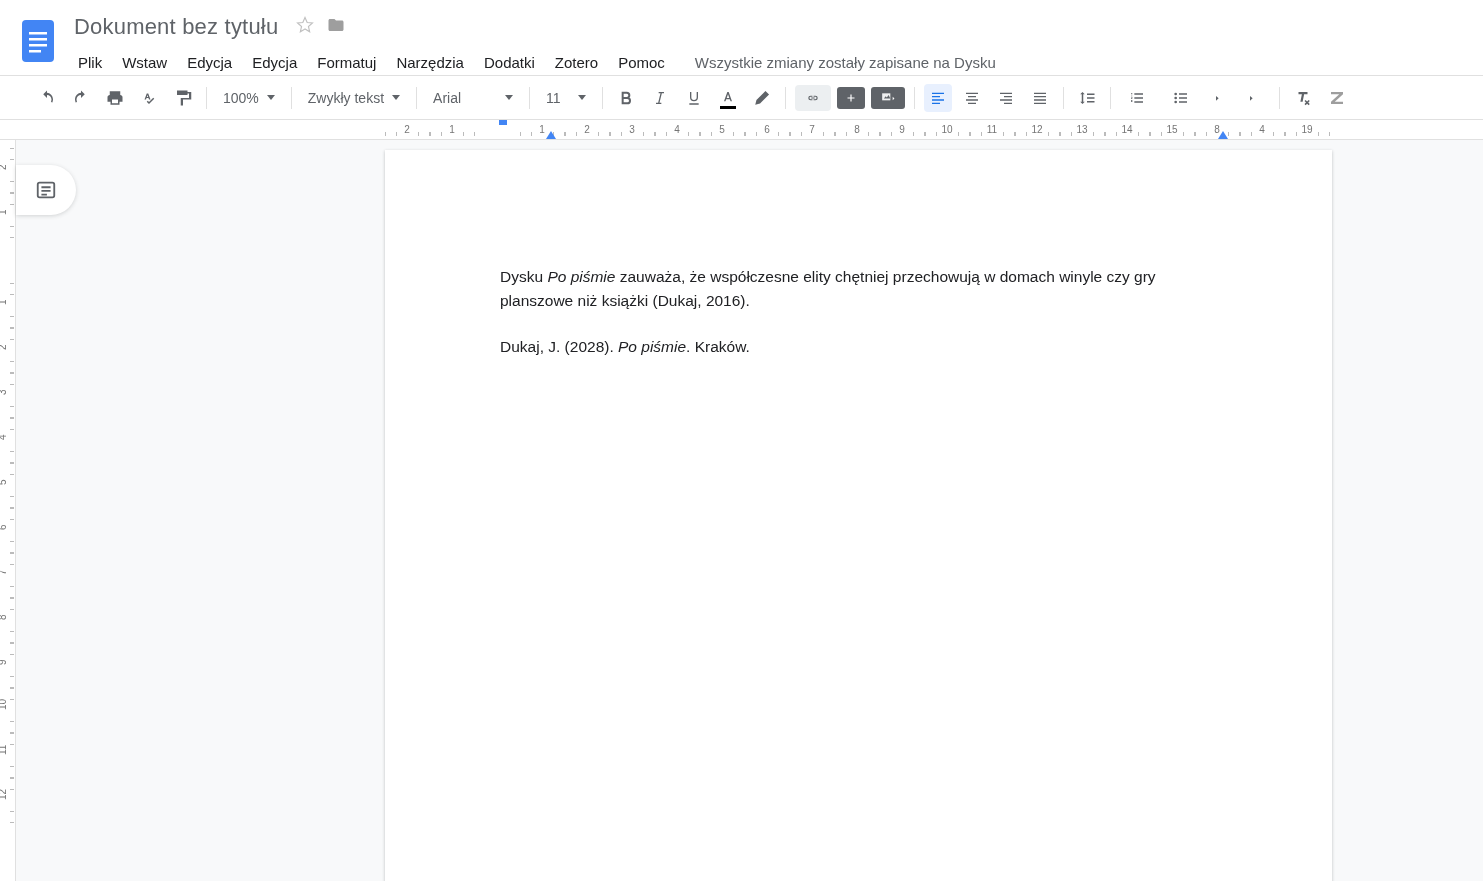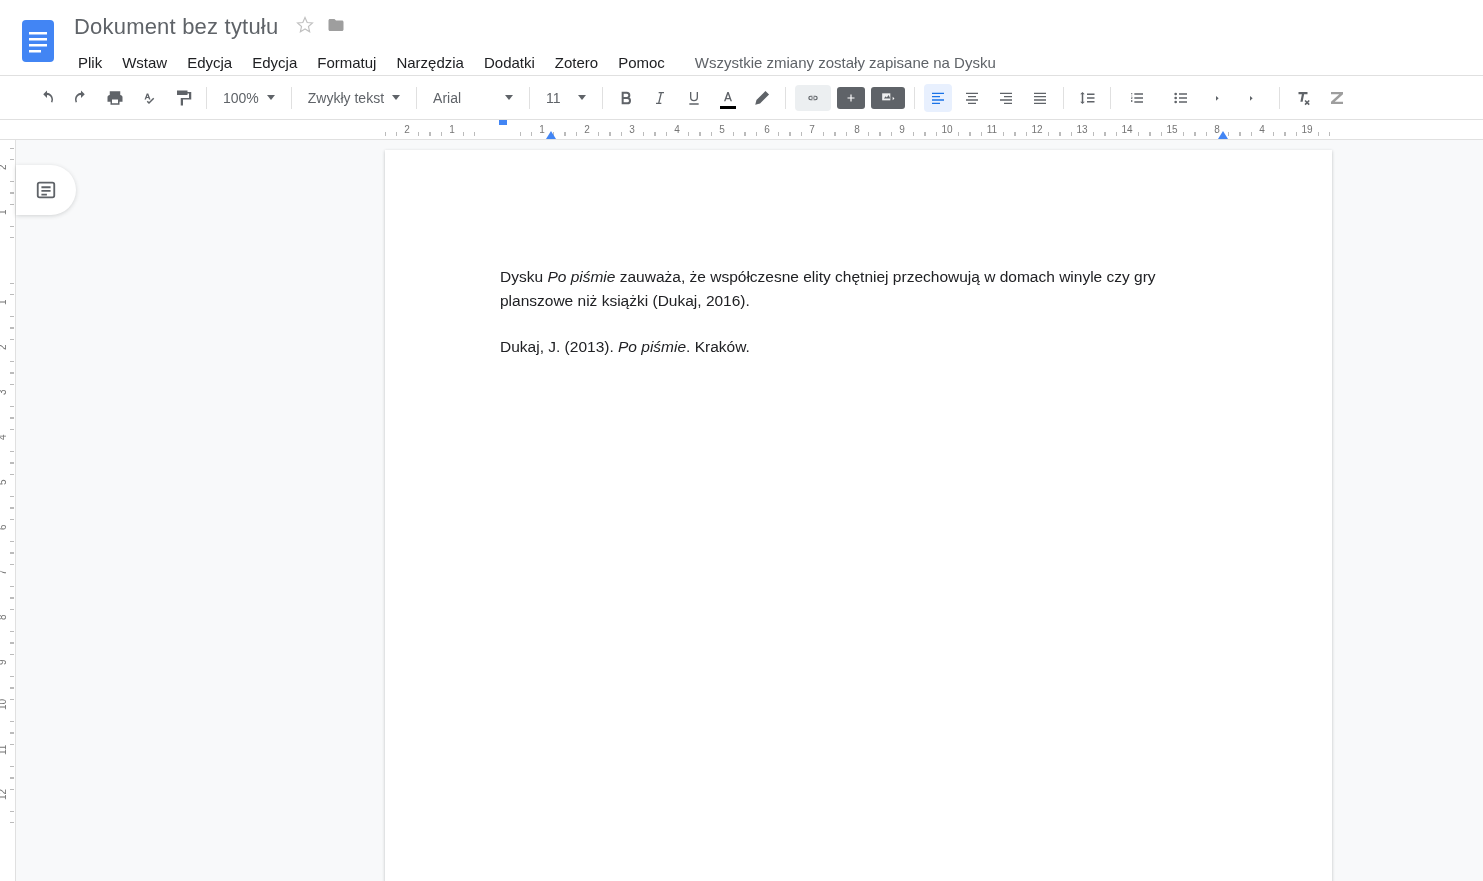--- a/index.html
+++ b/index.html
@@ -517,18 +517,18 @@
         <path d="M7 9h10M7 13h10M7 17h6" stroke="#5f6368" stroke-width="2"></path>
       </svg>
   </div>
 
   <div class="page">
     <div class="page-content">
       <p class="para">
         <span>Dysku </span><span class="italic">Po piśmie</span><span> zauważa, że współczesne elity chętniej przechowują w domach winyle czy gry planszowe niż książki (Dukaj, 2016).</span>
       </p>
       <p class="para">
-        <span>Dukaj, J. (2013). </span><span class="italic">Po piśmie</span><span>. Kraków.</span>
+        <span>Dukaj, J. (2028). </span><span class="italic">Po piśmie</span><span>. Kraków.</span>
       </p>
     </div>
   </div>
 
 </div>
 
 </body></html>

